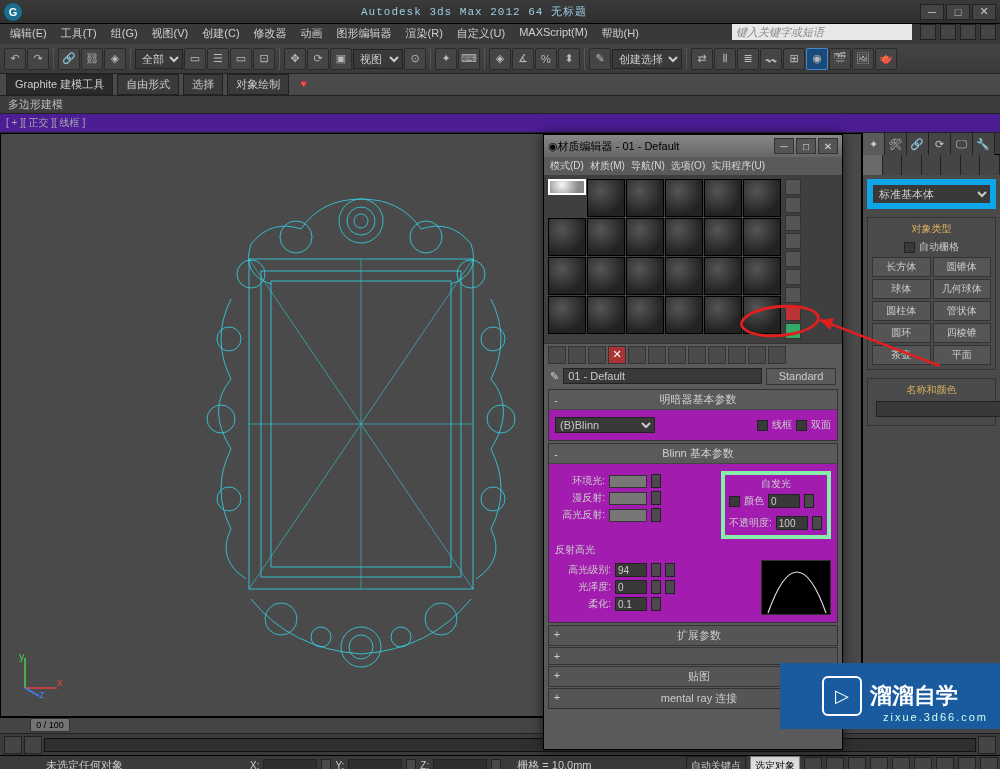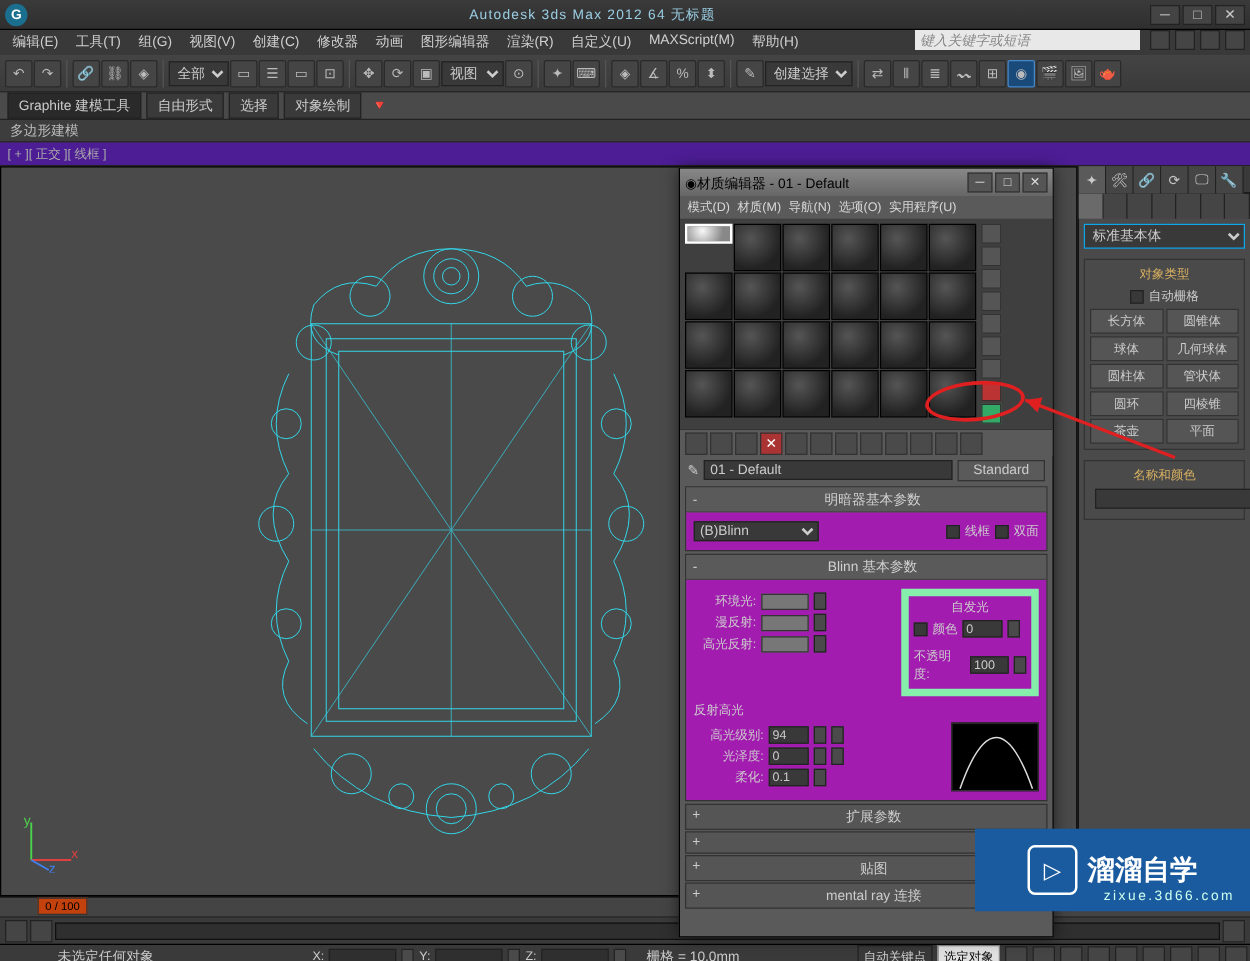--- a/index.html
+++ b/index.html
@@ -1,19 +1,19 @@
 <!DOCTYPE html>
 <html><head>
 <meta charset="utf-8">
 <style>
 * { margin:0; padding:0; box-sizing:border-box; font-family:"Microsoft YaHei",Arial,sans-serif; font-size:11px; user-select:none; }
 body { background:#393939; color:#cacaca; width:1000px; height:769px; overflow:hidden; position:relative; }
 .titlebar{height:24px;background:linear-gradient(#3a3a3a,#2f2f2f);display:flex;align-items:center;padding:0 4px;border-bottom:1px solid #000;}
 .app-icon{width:18px;height:18px;background:#1a6e8e;border-radius:50%;display:flex;align-items:center;justify-content:center;color:#fff;font-weight:bold;margin-right:6px;}
-.title-text{flex:1;text-align:center;color:#9acde3;letter-spacing:1px;}
+.title-text{flex:1;text-align:center;color:#9acde3;letter-spacing:1px;font-family:Liberation Mono, monospace;}
 .win-btns{display:flex;gap:2px;}
 .win-btn{width:24px;height:16px;background:#444;display:flex;align-items:center;justify-content:center;border:1px solid #222;cursor:pointer;}
 .menubar{height:20px;background:#393939;display:flex;align-items:flex-start;padding:0 4px;gap:2px;}
 .menu-item{padding:2px 6px;color:#d0d0d0;cursor:pointer;}
 .search-box{margin-left:auto;width:180px;height:16px;background:#e8e8e8;color:#888;font-style:italic;padding:0 4px;display:flex;align-items:center;}
 .menu-icons{display:flex;gap:4px;margin-left:6px;}
 .mi{width:16px;height:16px;background:#454545;border:1px solid #222;}
 .toolbar{height:30px;background:linear-gradient(#444,#3a3a3a);border-bottom:1px solid #222;display:flex;align-items:center;padding:0 4px;gap:1px;}
 .tb-btn{width:22px;height:22px;background:#454545;border:1px solid #2a2a2a;border-radius:2px;display:flex;align-items:center;justify-content:center;cursor:pointer;color:#bbb;}
 .tb-btn.blue{background:#1a4a7a;border-color:#4488cc;}
@@ -66,29 +66,29 @@
 .ro-closed{background:#555;color:#ccc;text-align:center;padding:2px;border:1px solid #333;margin:1px 4px;cursor:pointer;font-size:10px;display:flex;}
 .ro-closed .pm{width:12px;}
 .ro-closed .ht{flex:1;}
 .cmd-panel{width:138px;background:#4a4a4a;border-left:1px solid #000;display:flex;flex-direction:column;}
 .cmd-tabs{height:22px;display:flex;background:#3a3a3a;border-bottom:1px solid #000;}
 .ct{width:22px;height:22px;border-right:1px solid #222;display:flex;align-items:center;justify-content:center;cursor:pointer;background:#454545;}
 .ct.active{background:#5a5a5a;}
 .sub-tabs{height:20px;display:flex;background:#454545;}
 .sct{width:20px;height:20px;border-right:1px solid #222;cursor:pointer;}
 .sct.active{background:#6a6a6a;}
-.drop{margin:4px;background:#393939;border:1px solid #0ea5e9;color:#ccc;padding:2px;}
+.drop{margin:4px;background:#393939;border:6px solid #0ea5e9;color:#ccc;padding:2px;}
 .grp{margin:4px;border:1px solid #333;padding:4px;}
 .grp-title{color:#d8b060;text-align:center;font-size:10px;margin-bottom:4px;}
 .btn-grid{display:grid;grid-template-columns:1fr 1fr;gap:2px;}
 .gbtn{background:#555;border:1px solid #333;color:#ccc;padding:2px;text-align:center;cursor:pointer;font-size:10px;}
 .color-row{display:flex;gap:2px;margin:4px;}
 .color-inp{flex:1;height:16px;background:#393939;border:1px solid #222;}
 .timeline{height:16px;background:#444;border-top:1px solid #000;position:relative;}
-.tl-slider{position:absolute;left:30px;top:0;width:40px;height:14px;background:#c2410c;border:1px solid #333;display:flex;align-items:center;justify-content:center;font-size:9px;color:#000;}
+.tl-slider{position:absolute;left:30px;top:0;width:40px;height:14px;background:#737373;border:1px solid #333;display:flex;align-items:center;justify-content:center;font-size:9px;color:#000;}
 .track{height:22px;background:#3a3a3a;display:flex;align-items:center;padding:0 4px;gap:2px;border-top:1px solid #222;}
 .track .mini{width:18px;height:18px;background:#454545;border:1px solid #222;}
 .status{height:20px;background:#3a3a3a;display:flex;align-items:center;gap:4px;padding:0 2px;border-top:1px solid #000;}
 .coord{width:54px;height:14px;background:#2f2f2f;border:1px solid #222;color:#888;padding:0 2px;font-size:10px;}
 .auto-key{background:#393939;color:#ccc;padding:2px 4px;border:1px solid #222;font-size:10px;}
 .sel-key{background:#e0e0e0;color:#000;padding:2px 4px;border:1px solid #888;font-size:10px;}
 .play{width:18px;height:18px;background:#454545;border:1px solid #222;}
 .watermark{position:absolute;right:0;bottom:40px;width:220px;height:66px;background:#1a5a9e;display:flex;align-items:center;justify-content:center;gap:8px;z-index:20;}
 .wm-logo{width:40px;height:40px;border:2px solid #fff;border-radius:6px;display:flex;align-items:center;justify-content:center;color:#fff;font-size:18px;}
 .wm-txt{color:#fff;font-size:22px;font-weight:bold;}
@@ -347,21 +347,21 @@
                   <span class="lbl" style="width:50px;text-align:right">漫反射:</span>
                   <div class="sw"></div>
                   <div class="spin-btns"></div>
                 </div>
               <div class="row">
                   <span class="lbl" style="width:50px;text-align:right">高光反射:</span>
                   <div class="sw"></div>
                   <div class="spin-btns"></div>
                 </div>
             </div>
-            <div style="border:6px solid #86efac;padding:2px 4px;width:110px">
+            <div style="border:4px solid #86efac;padding:2px 4px;width:110px">
               <div class="lbl" style="text-align:center">自发光</div>
               <div class="row">
                   <div class="chk"></div>
                   <span class="lbl">颜色</span>
                   <div class="spin">0</div>
                   <div class="spin-btns"></div>
                 </div>
               <div class="row" style="margin-top:8px">
                   <span class="lbl">不透明度:</span>
                   <div class="spin">100</div>

